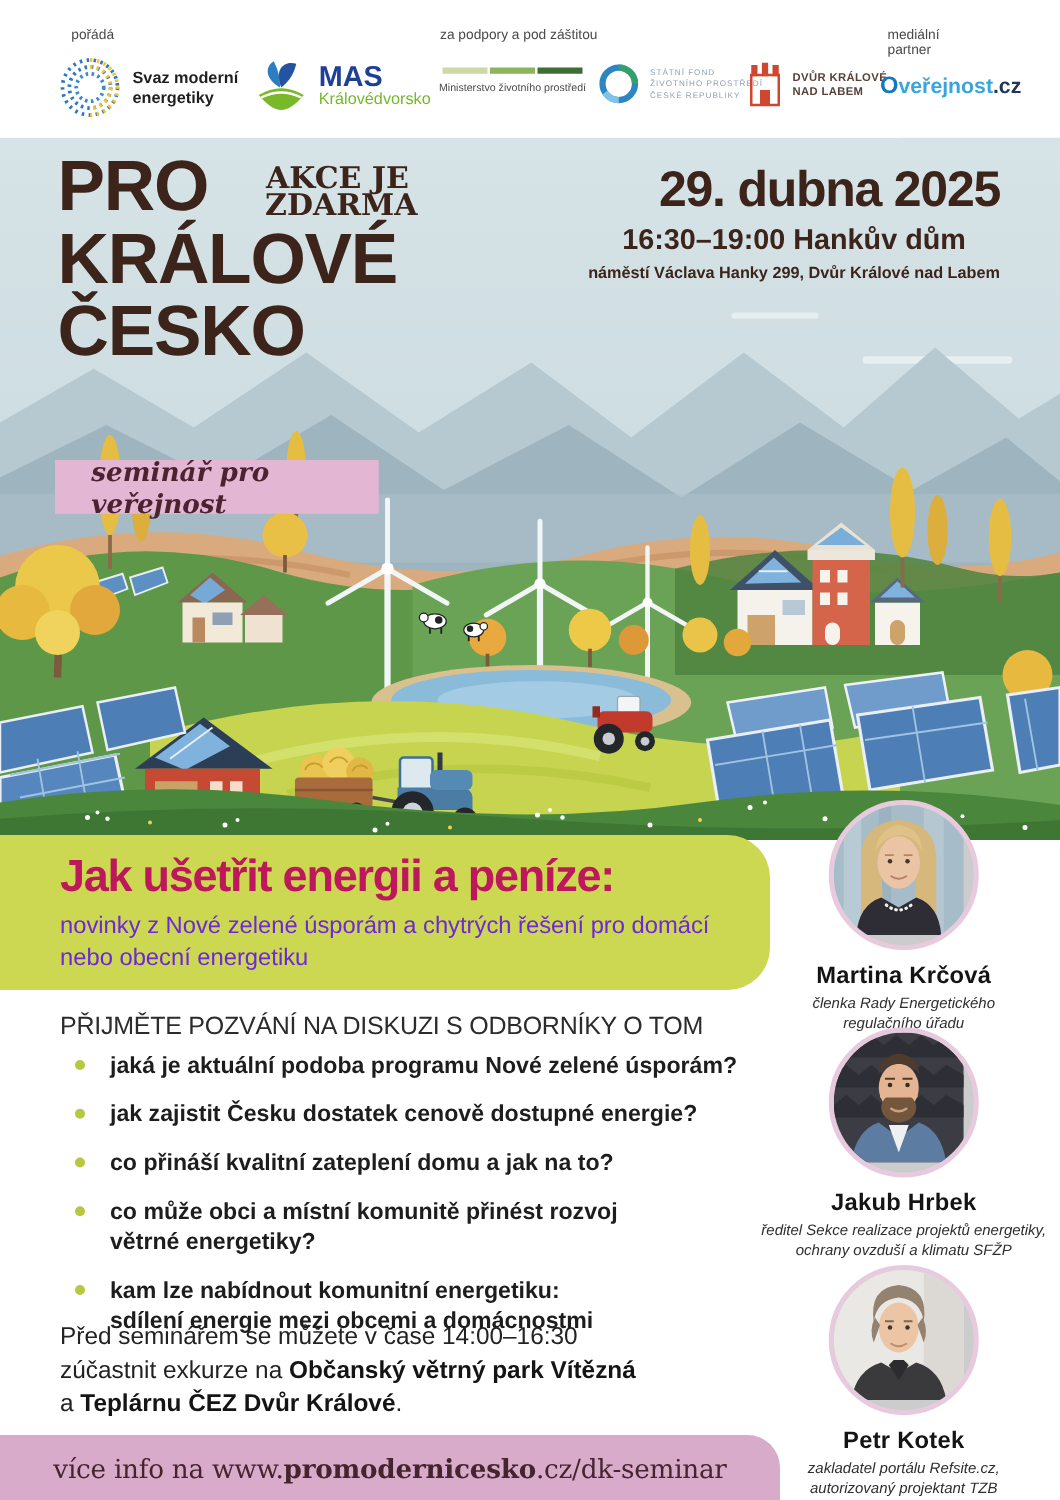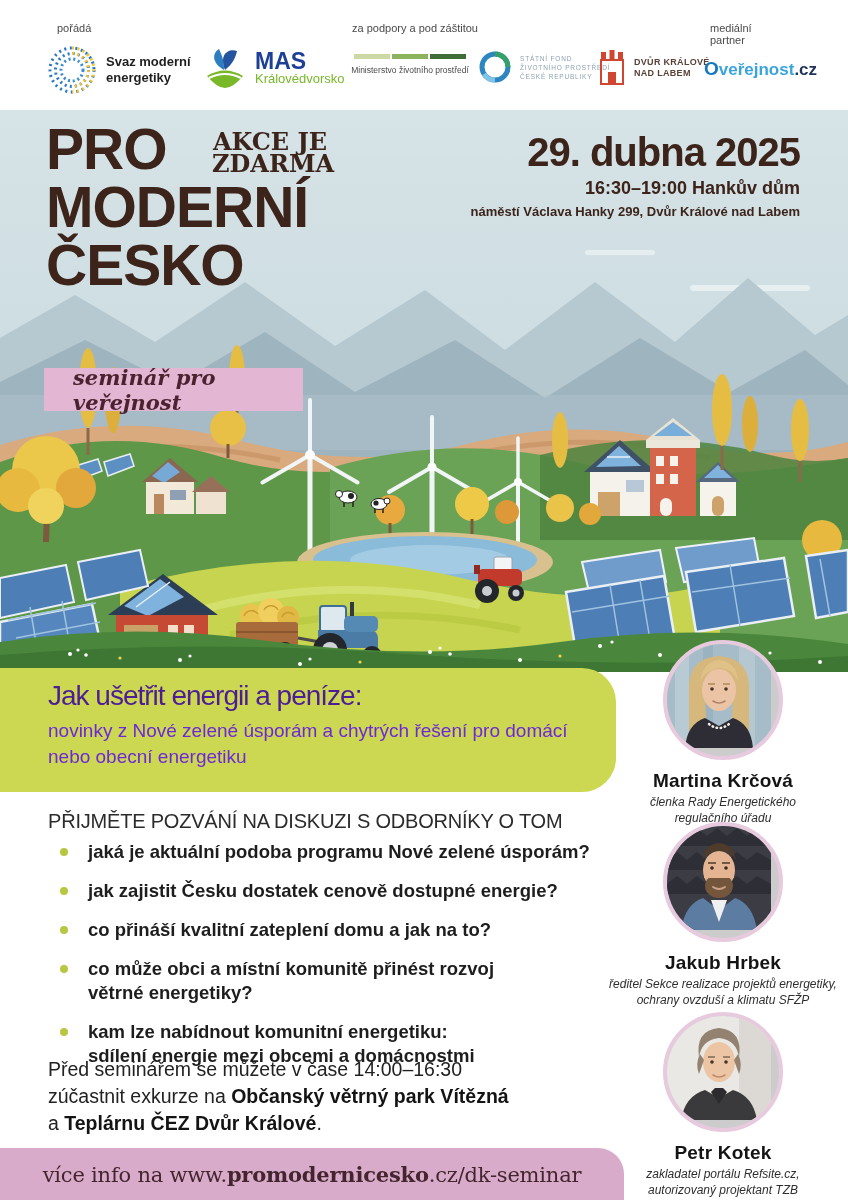--- a/index.html
+++ b/index.html
@@ -28,29 +28,29 @@
   .obnov .cz{font-size:17px;font-weight:800;color:#20345c;text-align:center;}
   
   .illu{position:absolute;left:0;top:110px;width:848px;height:562px;z-index:1;}
   
   .main-title{position:absolute;left:46px;top:120px;z-index:6;font-size:57px;line-height:58px;
               font-weight:800;letter-spacing:-1px;color:#3c241b;}
   .free-badge{position:absolute;left:212px;top:131px;width:116px;text-align:center;z-index:6;
               font-family:"DejaVu Serif",serif;font-weight:600;font-size:24px;line-height:22px;color:#3c241b;}
   .date-block{position:absolute;right:48px;top:130px;text-align:right;z-index:6;color:#3c241b;}
   .date-line{font-size:40px;font-weight:800;letter-spacing:-1px;}
-  .time-line{font-size:18px;font-weight:700;margin-top:3px;}
+  .time-line{font-size:23px;font-weight:700;margin-top:3px;text-align:center;}
   .addr-line{font-size:13px;font-weight:700;margin-top:5px;}
   .audience-badge{position:absolute;left:44px;top:368px;width:230px;height:43px;z-index:6;
               background:#e3b7d4;display:flex;align-items:center;justify-content:center;
               font-family:"DejaVu Serif",serif;font-style:italic;font-weight:700;font-size:21px;color:#4b2330;padding-left:29px;}
   
   .lead-box{position:absolute;left:0;top:668px;width:616px;height:124px;background:#ccd851;
             border-radius:0 34px 34px 0;box-sizing:border-box;padding:12px 0 0 48px;z-index:4;}
-  .lead-heading{font-size:28px;font-weight:400;letter-spacing:-1px;color:#4c1d95;}
+  .lead-heading{font-size:36px;font-weight:700;letter-spacing:-1px;color:#be185d;}
   .lead-sub{margin-top:6px;font-size:19px;line-height:26px;color:#6d28d9;font-weight:500;white-space:pre-line;}
   
   .invite{position:absolute;left:48px;top:810px;font-size:20px;color:#2b2b2b;z-index:4;letter-spacing:-.2px;}
   .bullets{position:absolute;left:88px;top:840px;width:535px;margin:0;padding:0;list-style:none;z-index:4;}
   .bullets li{position:relative;font-size:18.5px;font-weight:700;color:#1d1d1d;line-height:24px;
               margin-bottom:15px;white-space:pre-line;}
   .bullets li::before{content:"";position:absolute;left:-28px;top:8px;width:8px;height:8px;border-radius:50%;background:#b8c740;}
   .excursion{position:absolute;left:48px;top:1056px;font-size:19.5px;line-height:27px;color:#222;z-index:4;}
   .excursion b{font-weight:800;color:#141414;}
   
@@ -374,21 +374,21 @@
     <g fill="#f2d24b">
       <circle cx="120" cy="548" r="1.6"></circle>
         <circle cx="360" cy="552" r="1.6"></circle>
         <circle cx="560" cy="546" r="1.6"></circle>
         <circle cx="700" cy="540" r="1.6"></circle>
     </g>
   </svg>
 
   <div class="main-title">
     <div>PRO</div>
-    <div>MODERNÍ</div>
+    <div>KRÁLOVÉ</div>
     <div>ČESKO</div>
   </div>
 
   <div class="free-badge">
     <div>AKCE JE</div>
     <div>ZDARMA</div>
   </div>
 
   <div class="date-block">
     <div class="date-line">29. dubna 2025</div>

